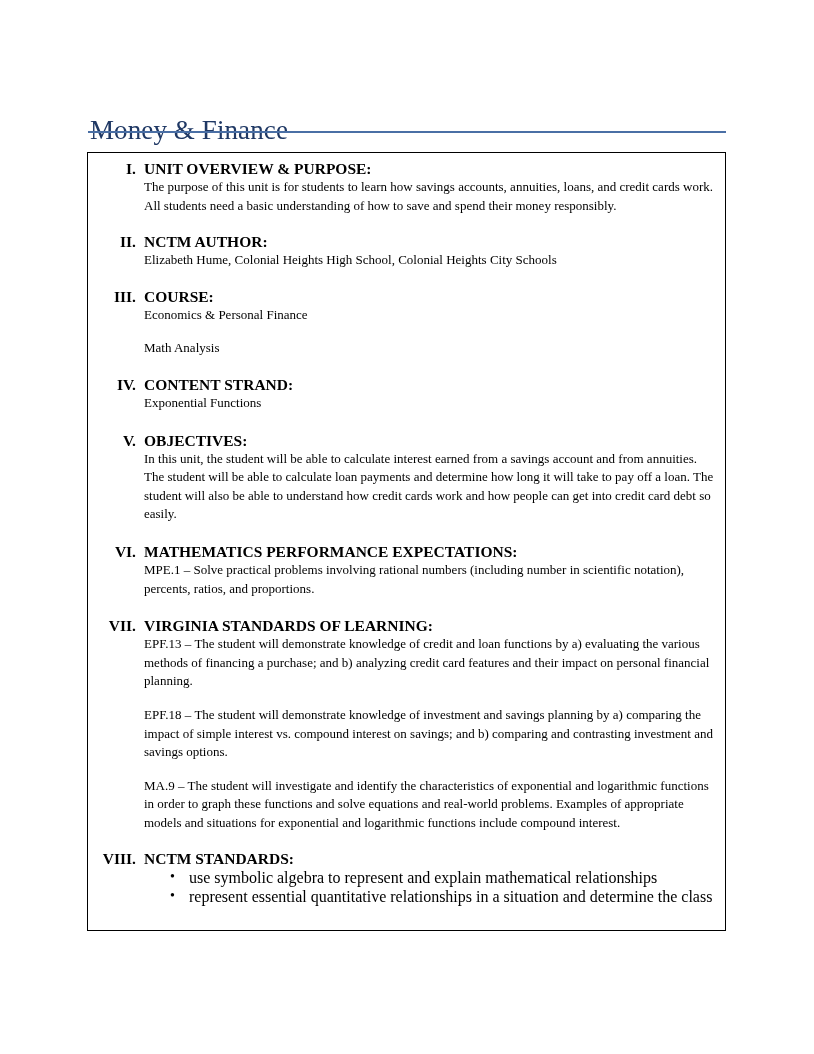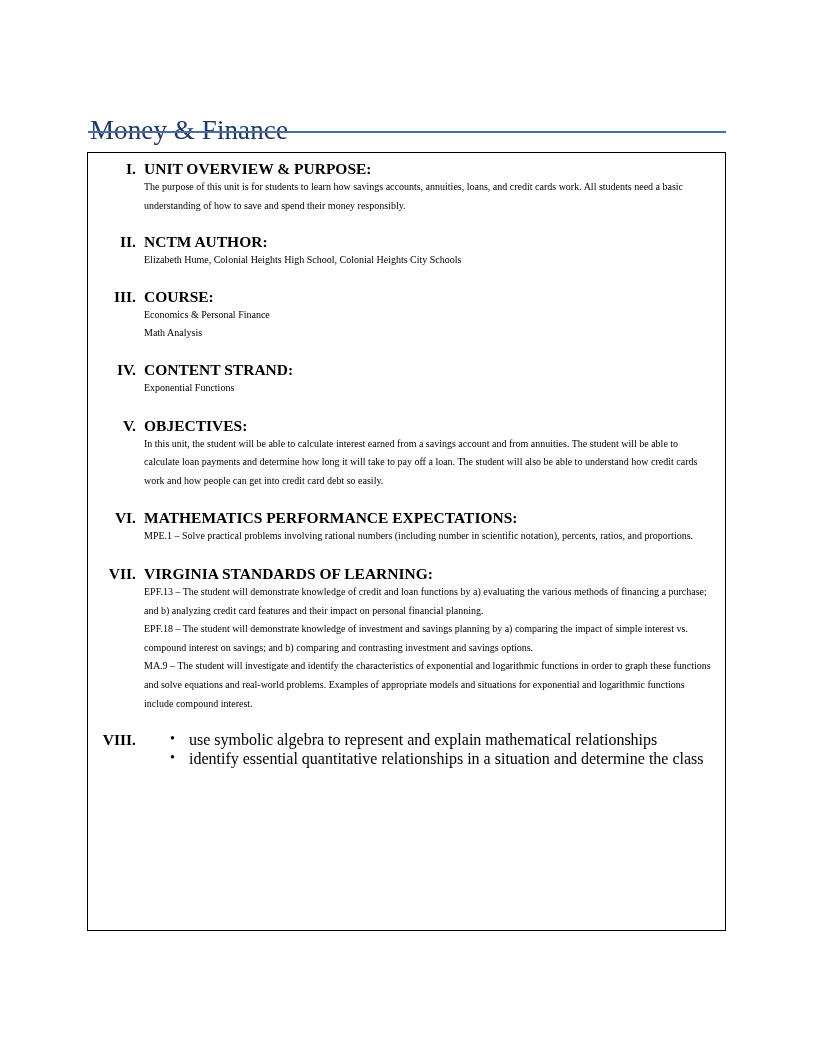--- a/index.html
+++ b/index.html
@@ -86,28 +86,28 @@
     font-family: "Liberation Serif", "DejaVu Serif", serif;
   }
   .section-head {
     font-size: 15.5px;
     font-weight: bold;
     line-height: 19px;
     margin: 0;
     font-family: "Liberation Serif", "DejaVu Serif", serif;
   }
   .section-body {
-    font-size: 10px;
+    font-size: 13px;
     line-height: 18.6px;
     margin: 0;
     font-family: "Liberation Serif", "DejaVu Serif", serif;
     text-align: left;
   }
   .section-body + .section-body {
-    margin-top: 0;
+    margin-top: 15px;
   }
   .para-gap {
     margin-top: 18px;
   }
 
   
   .bullet-list {
     list-style: none;
     margin: 0;
     padding: 0;
@@ -189,21 +189,22 @@
       <div class="section sec-7">
         <div class="section-num">VII.</div>
         <div class="section-head">VIRGINIA STANDARDS OF LEARNING:</div>
         <p class="section-body">EPF.13 – The student will demonstrate knowledge of credit and loan functions by a) evaluating the various methods of financing a purchase; and b) analyzing credit card features and their impact on personal financial planning.</p>
         <p class="section-body para-gap">EPF.18 – The student will demonstrate knowledge of investment and savings planning by a) comparing the impact of simple interest vs. compound interest on savings; and b) comparing and contrasting investment and savings options.</p>
         <p class="section-body para-gap">MA.9 – The student will investigate and identify the characteristics of exponential and logarithmic functions in order to graph these functions and solve equations and real-world problems.  Examples of appropriate models and situations for exponential and logarithmic functions include compound interest.</p>
       </div>
 
       <div class="section sec-8">
         <div class="section-num">VIII.</div>
+        <div class="section-head">NCTM STANDARDS:</div>
         <ul class="bullet-list">
           <li>use symbolic algebra to represent and explain mathematical relationships</li>
-          <li>identify essential quantitative relationships in a situation and determine the class</li>
+          <li>represent essential quantitative relationships in a situation and determine the class</li>
         </ul>
       </div>
 
     </div>
   </div>
 </div>
 
 </body></html>

